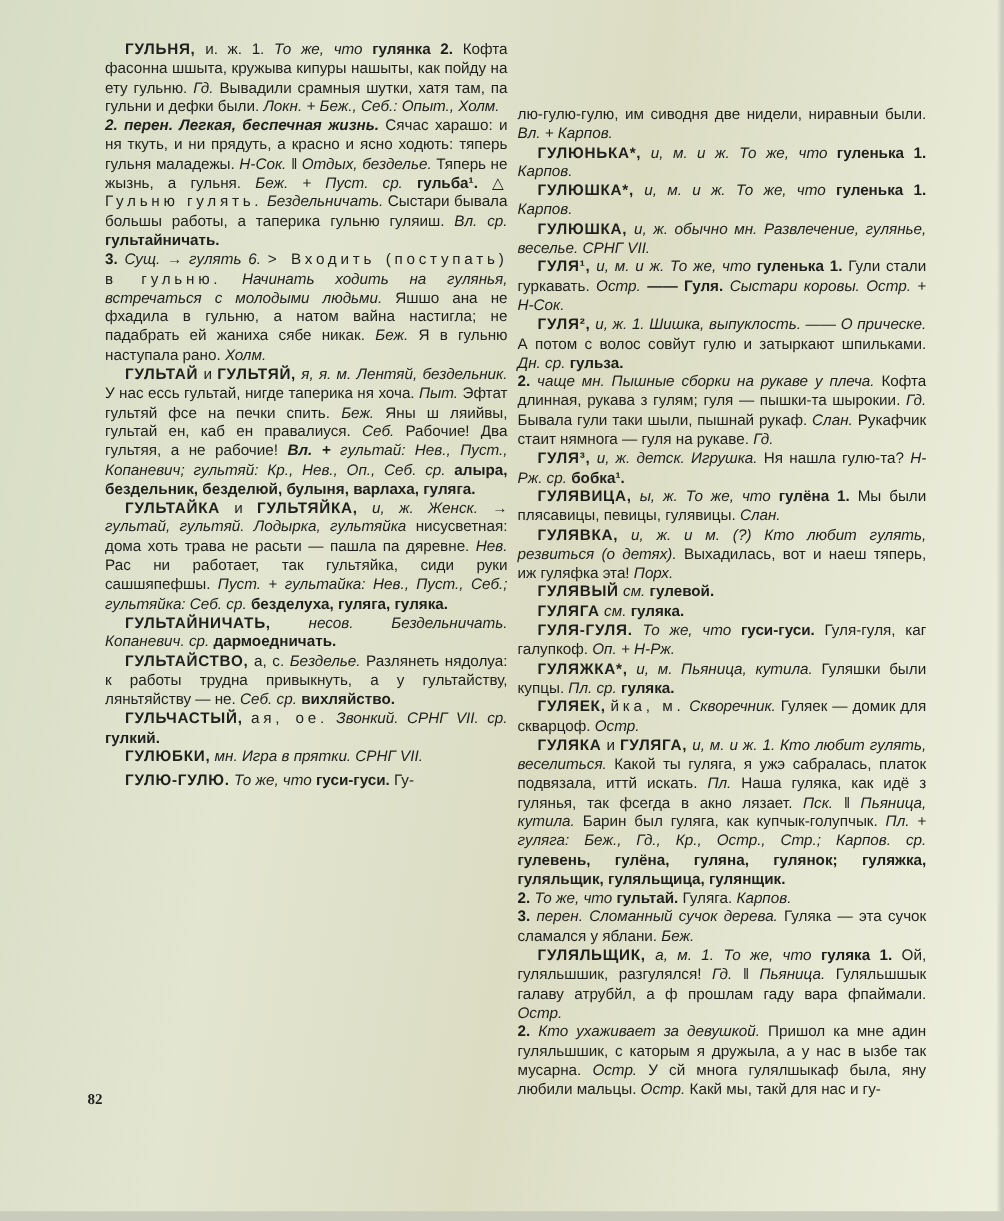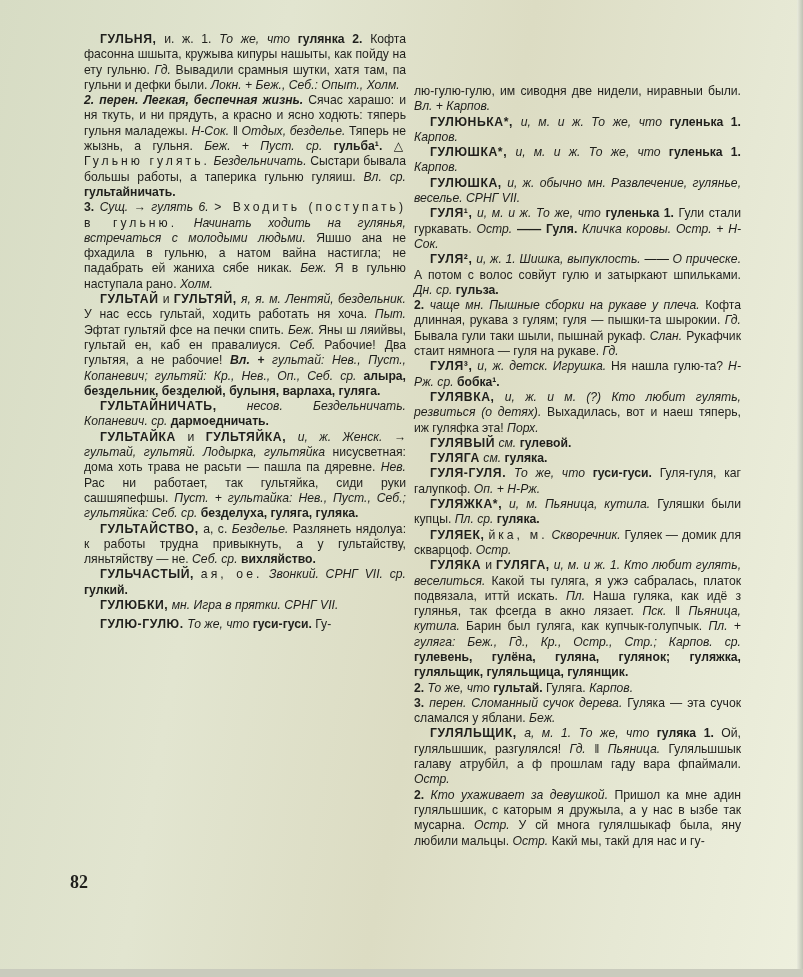--- a/index.html
+++ b/index.html
@@ -23,21 +23,21 @@
   .col.right { left: 414px; width: 327px; top: 42px; margin-top: 42px; }
   .entry { margin: 0; text-indent: 16px; }
   .entry.cont { text-indent: 0; }
   .sense { margin: 0; text-indent: 0; }
   .hw { font-weight: bold; letter-spacing: 0.6px; }
   .b { font-weight: bold; }
   .i { font-style: italic; }
   .sp { letter-spacing: 3px; }
   .page-number {
     position: absolute; left: 70px; top: 872px;
-    font-family: "Liberation Serif", serif; font-size: 18px; font-weight: bold;
+    font-family: "Liberation Serif", serif; font-size: 12px; font-weight: bold;
   }
   .bottom-strip {
     position: absolute; left: 0; bottom: 0; width: 803px; height: 8px;
     background: #c9cbbd;
   }
   .right-edge {
     position: absolute; right: 0; top: 0; width: 6px; height: 977px;
     background: linear-gradient(90deg, #e9ebdc, #bfc2b4);
   }
 </style>
@@ -82,54 +82,54 @@
       <span>Я в гульню наступала рано.</span>
       <span class="i">Холм.</span>
     </p>
 
     <p class="entry">
       <span class="hw">ГУЛЬТАЙ</span>
       <span>и</span>
       <span class="hw">ГУЛЬТЯЙ,</span>
       <span class="i">я, я. м.</span>
       <span class="i">Лентяй, бездельник.</span>
-      <span>У нас ессь гультай, ходить работать ня хоча.</span>
+      <span>У нас ессь гультай, нигде таперика ня хоча.</span>
       <span class="i">Пыт.</span>
       <span>Эфтат гультяй фсе на печки спить.</span>
       <span class="i">Беж.</span>
       <span>Яны ш ляийвы, гультай ен, каб ен правалиуся.</span>
       <span class="i">Себ.</span>
       <span>Рабочие! Два гультяя, а не рабочие!</span>
       <span class="i b">Вл. +</span>
       <span class="i">гультай: Нев., Пуст., Копаневич; гультяй: Кр., Нев., Оп., Себ. ср.</span>
       <span class="b">алыра, бездельник, безделюй, булыня, варлаха, гуляга.</span>
-    </p>
-
-    <p class="entry">
-      <span class="hw">ГУЛЬТАЙНИЧАТЬ,</span>
-      <span class="i">несов. Бездельничать.</span>
-      <span class="i">Копаневич. ср.</span>
-      <span class="b">дармоедничать.</span>
     </p>
 
     <p class="entry">
       <span class="hw">ГУЛЬТАЙКА</span>
       <span>и</span>
       <span class="hw">ГУЛЬТЯЙКА,</span>
       <span class="i">и, ж.</span>
       <span class="i">Женск. → гультай, гультяй. Лодырка, гультяйка</span>
       <span>нисусветная: дома хоть трава не расьти — пашла па дяревне.</span>
       <span class="i">Нев.</span>
       <span>Рас ни работает, так гультяйка, сиди руки сашшяпефшы.</span>
       <span class="i">Пуст. +</span>
       <span class="i">гультайка: Нев., Пуст., Себ.; гультяйка: Себ. ср.</span>
       <span class="b">безделуха, гуляга, гуляка.</span>
     </p>
 
     <p class="entry">
+      <span class="hw">ГУЛЬТАЙНИЧАТЬ,</span>
+      <span class="i">несов. Бездельничать.</span>
+      <span class="i">Копаневич. ср.</span>
+      <span class="b">дармоедничать.</span>
+    </p>
+
+    <p class="entry">
       <span class="hw">ГУЛЬТАЙСТВО,</span>
       <span>а, с.</span>
       <span class="i">Безделье.</span>
       <span>Разлянеть нядолуа: к работы трудна привыкнуть, а у гультайству, ляньтяйству — не.</span>
       <span class="i">Себ. ср.</span>
       <span class="b">вихляйство.</span>
     </p>
 
 
     <p class="entry">
@@ -187,21 +187,21 @@
     </p>
 
     <p class="entry">
       <span class="hw">ГУЛЯ¹,</span>
       <span class="i">и, м. и ж.</span>
       <span class="i">То же, что</span>
       <span class="b">гуленька 1.</span>
       <span>Гули стали гуркавать.</span>
       <span class="i">Остр.</span>
       <span class="b">—— Гуля. </span>
-      <span class="i">Кличка коровы.</span>
+      <span class="i">Сыстари коровы.</span>
       <span class="i">Остр. + Н-Сок.</span>
     </p>
 
     <p class="entry">
       <span class="hw">ГУЛЯ²,</span>
       <span class="i">и, ж. 1.</span>
       <span class="i">Шишка, выпуклость. —— О прическе.</span>
       <span>А потом с волос совйут гулю и затыркают шпильками.</span>
       <span class="i">Дн. ср.</span>
       <span class="b">гульза.</span>
@@ -218,20 +218,28 @@
 
     <p class="entry">
       <span class="hw">ГУЛЯ³,</span>
       <span class="i">и, ж.</span>
       <span class="i">детск. Игрушка.</span>
       <span>Ня нашла гулю-та?</span>
       <span class="i">Н-Рж. ср.</span>
       <span class="b">бобка¹.</span>
     </p>
 
+    <p class="entry">
+      <span class="hw">ГУЛЯВИЦА,</span>
+      <span class="i">ы, ж.</span>
+      <span class="i">То же, что</span>
+      <span class="b">гулёна 1.</span>
+      <span>Мы были плясавицы, певицы, гулявицы.</span>
+      <span class="i">Слан.</span>
+    </p>
 
     <p class="entry">
       <span class="hw">ГУЛЯВКА,</span>
       <span class="i">и, ж. и м.</span>
       <span class="i">(?) Кто любит гулять, резвиться (о детях).</span>
       <span>Выхадилась, вот и наеш тяперь, иж гуляфка эта!</span>
       <span class="i">Порх.</span>
     </p>
 
     <p class="entry">

